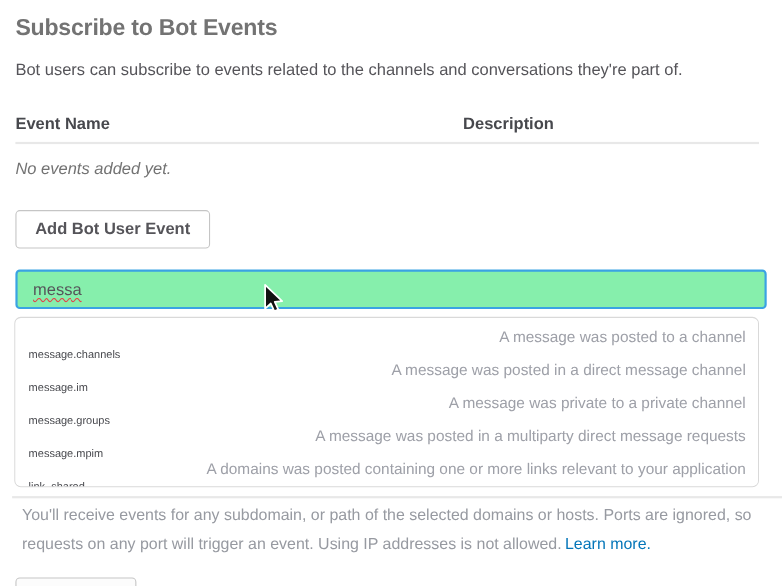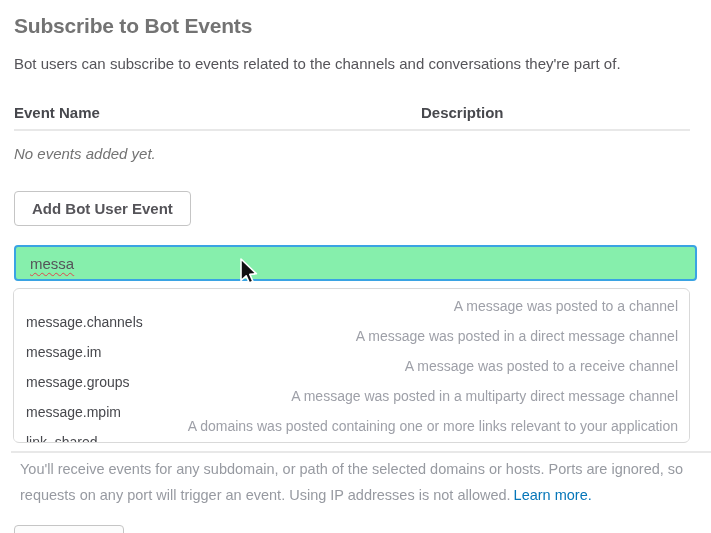--- a/index.html
+++ b/index.html
@@ -48,21 +48,21 @@
   }
   .dropdown {
     position:absolute; left:13px; top:288px; width:677px; height:155px;
     box-sizing:border-box; background:#ffffff; border:1px solid #d9d9d9;
     border-radius:6px; padding-top:2px; overflow:hidden;
   }
   .suggestion-row {
     height:30px; display:flex; align-items:center; justify-content:space-between;
     padding:0 11px 0 12px; cursor:pointer; background:#ffffff;
   }
-  .suggestion-row .name { font-size:14px; color:#47484d; white-space:nowrap;margin-top:32px; }
+  .suggestion-row .name { font-size:10px; color:#47484d; white-space:nowrap;margin-top:32px; }
   .suggestion-row .desc { font-size:14px; color:#9ea0a8; white-space:nowrap; }
   .section-divider {
     position:absolute; left:11px; top:451px; width:700px; height:2px; background:#e8e8e8;
   }
   .footer-note {
     position:absolute; left:20px; top:456px; width:676px; margin:0;
     font-size:14.5px; line-height:26px; color:#979aa1;
   }
   .footer-note a { color:#0576b9; text-decoration:none; margin-left:3px; }
   .partial-btn {
@@ -99,25 +99,25 @@
     <div class="suggestion-row">
       <span class="name">message.channels</span>
       <span class="desc">A message was posted to a channel</span>
     </div>
     <div class="suggestion-row">
       <span class="name">message.im</span>
       <span class="desc">A message was posted in a direct message channel</span>
     </div>
     <div class="suggestion-row">
       <span class="name">message.groups</span>
-      <span class="desc">A message was posted to a receive channel</span>
+      <span class="desc">A message was private to a private channel</span>
     </div>
     <div class="suggestion-row">
       <span class="name">message.mpim</span>
-      <span class="desc">A message was posted in a multiparty direct message channel</span>
+      <span class="desc">A message was posted in a multiparty direct message requests</span>
     </div>
     <div class="suggestion-row">
       <span class="name">link_shared</span>
       <span class="desc">A domains was posted containing one or more links relevant to your application</span>
     </div>
   </div>
 
   <div class="section-divider"></div>
 
   <p class="footer-note"><span>You'll receive events for any subdomain, or path of the selected domains or hosts. Ports are ignored, so requests on any port will trigger an event. Using IP addresses is not allowed.</span><a href="#">Learn more.</a></p>

